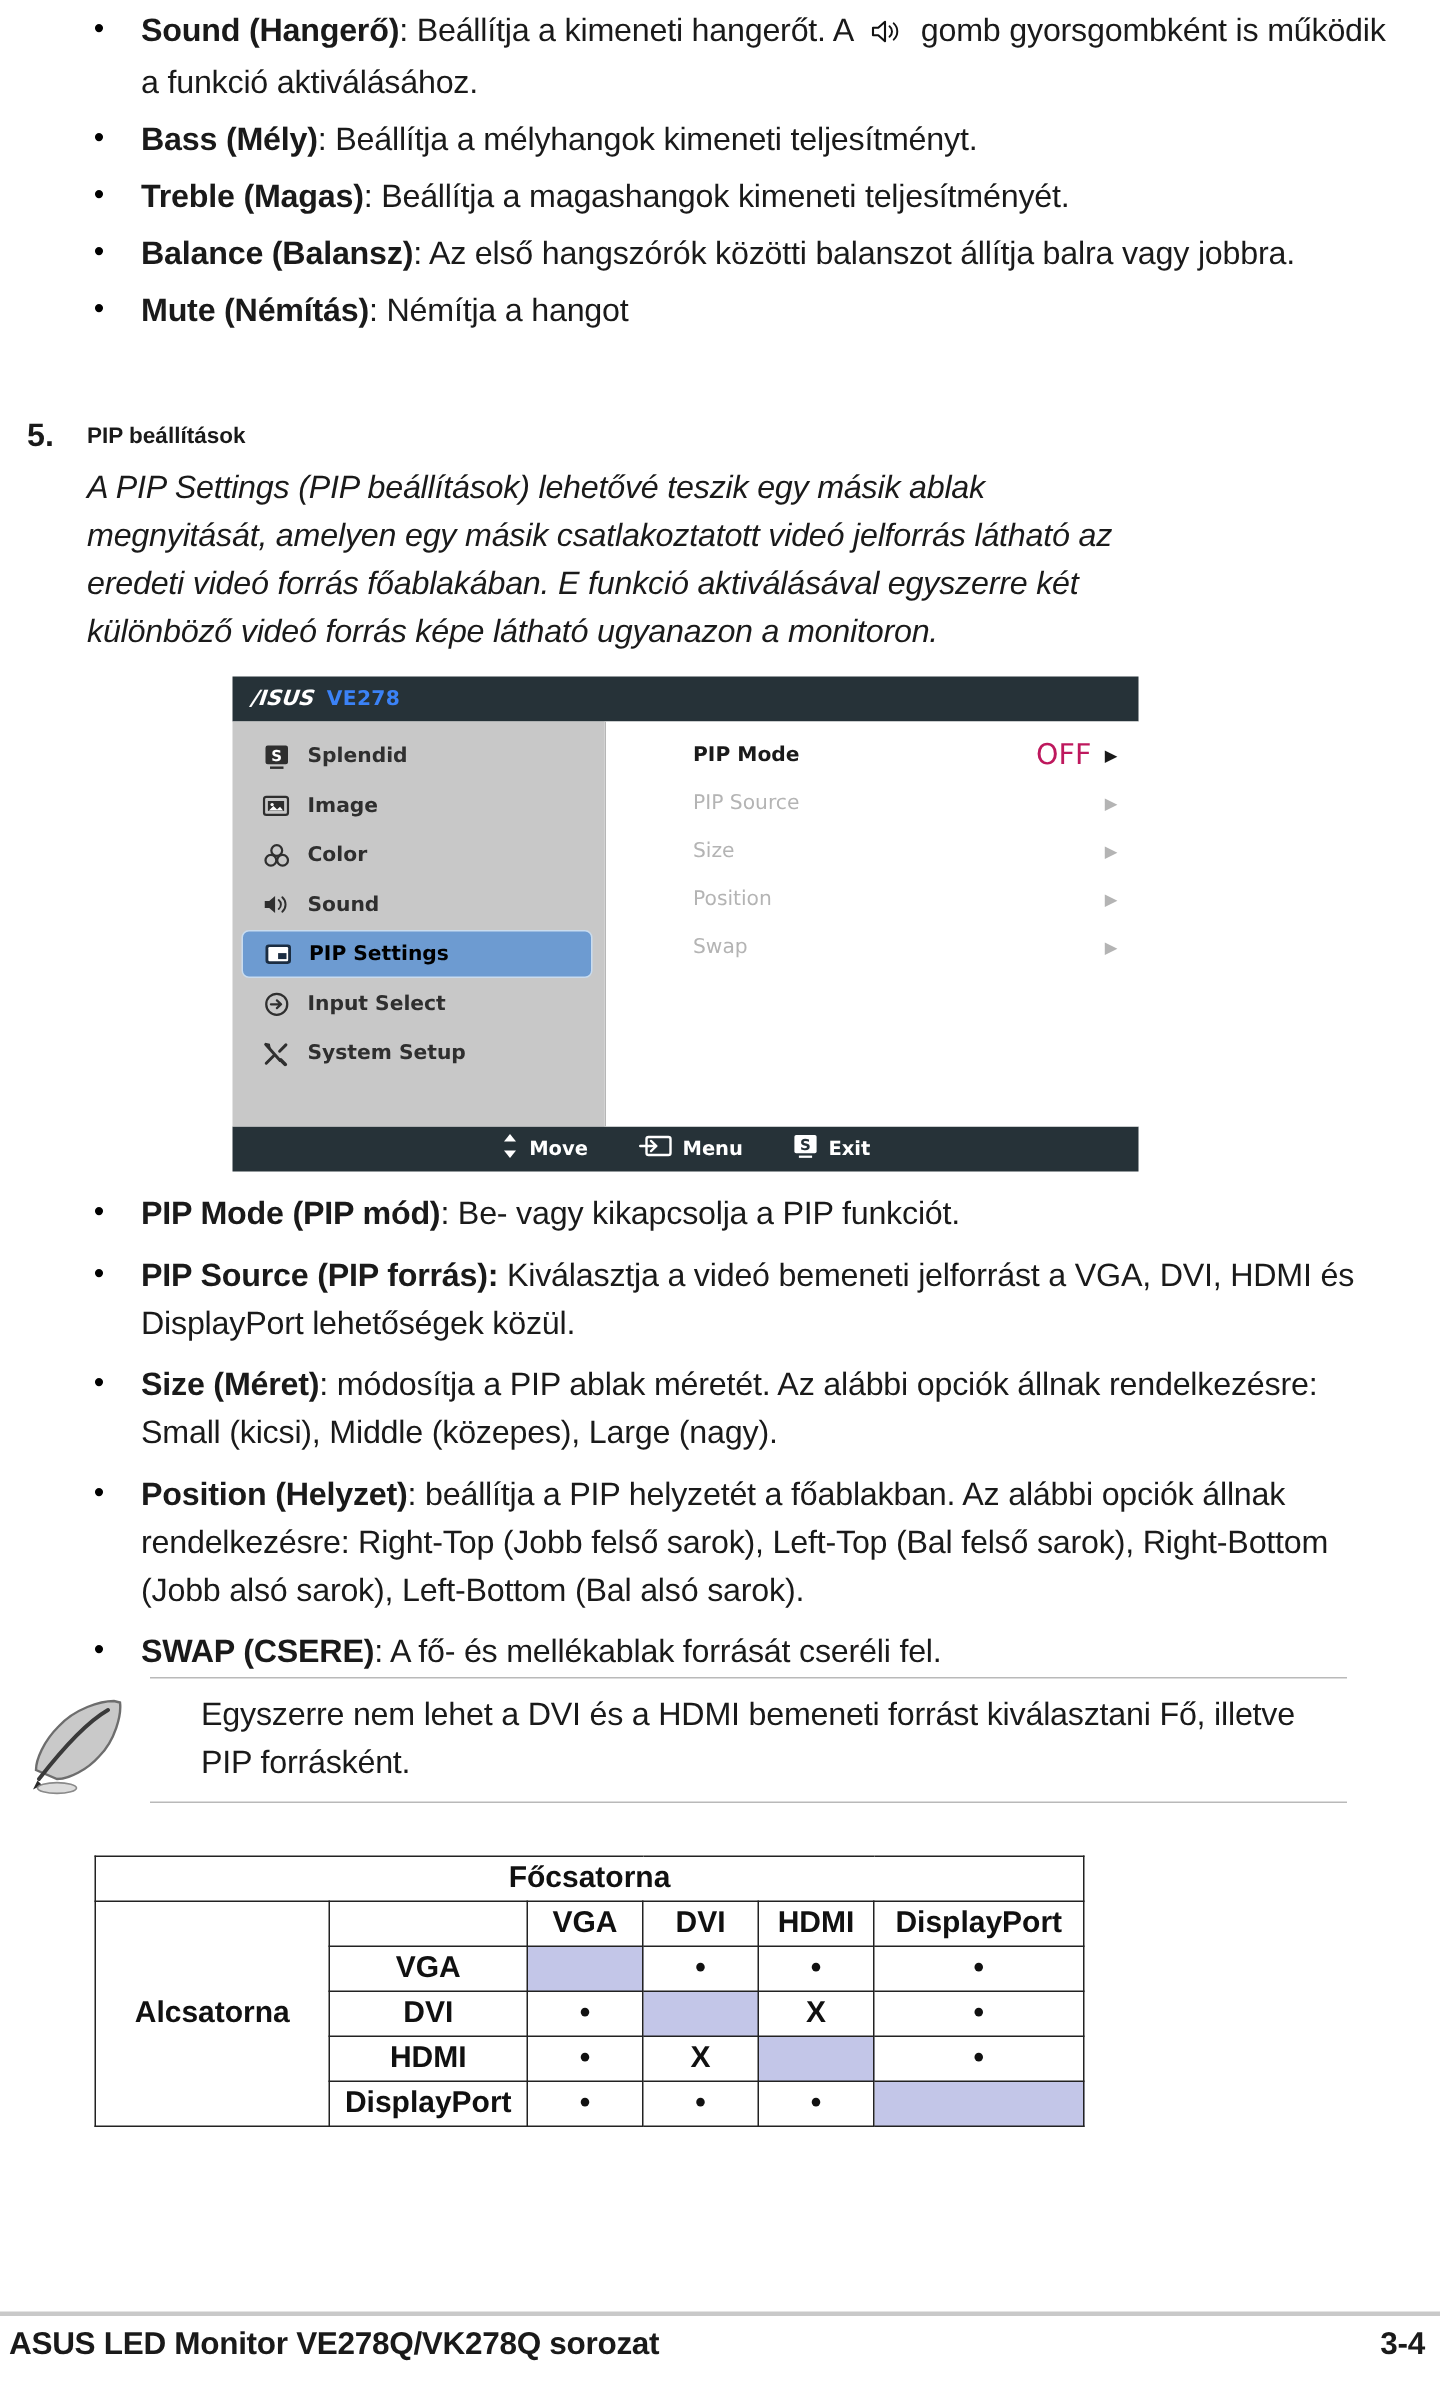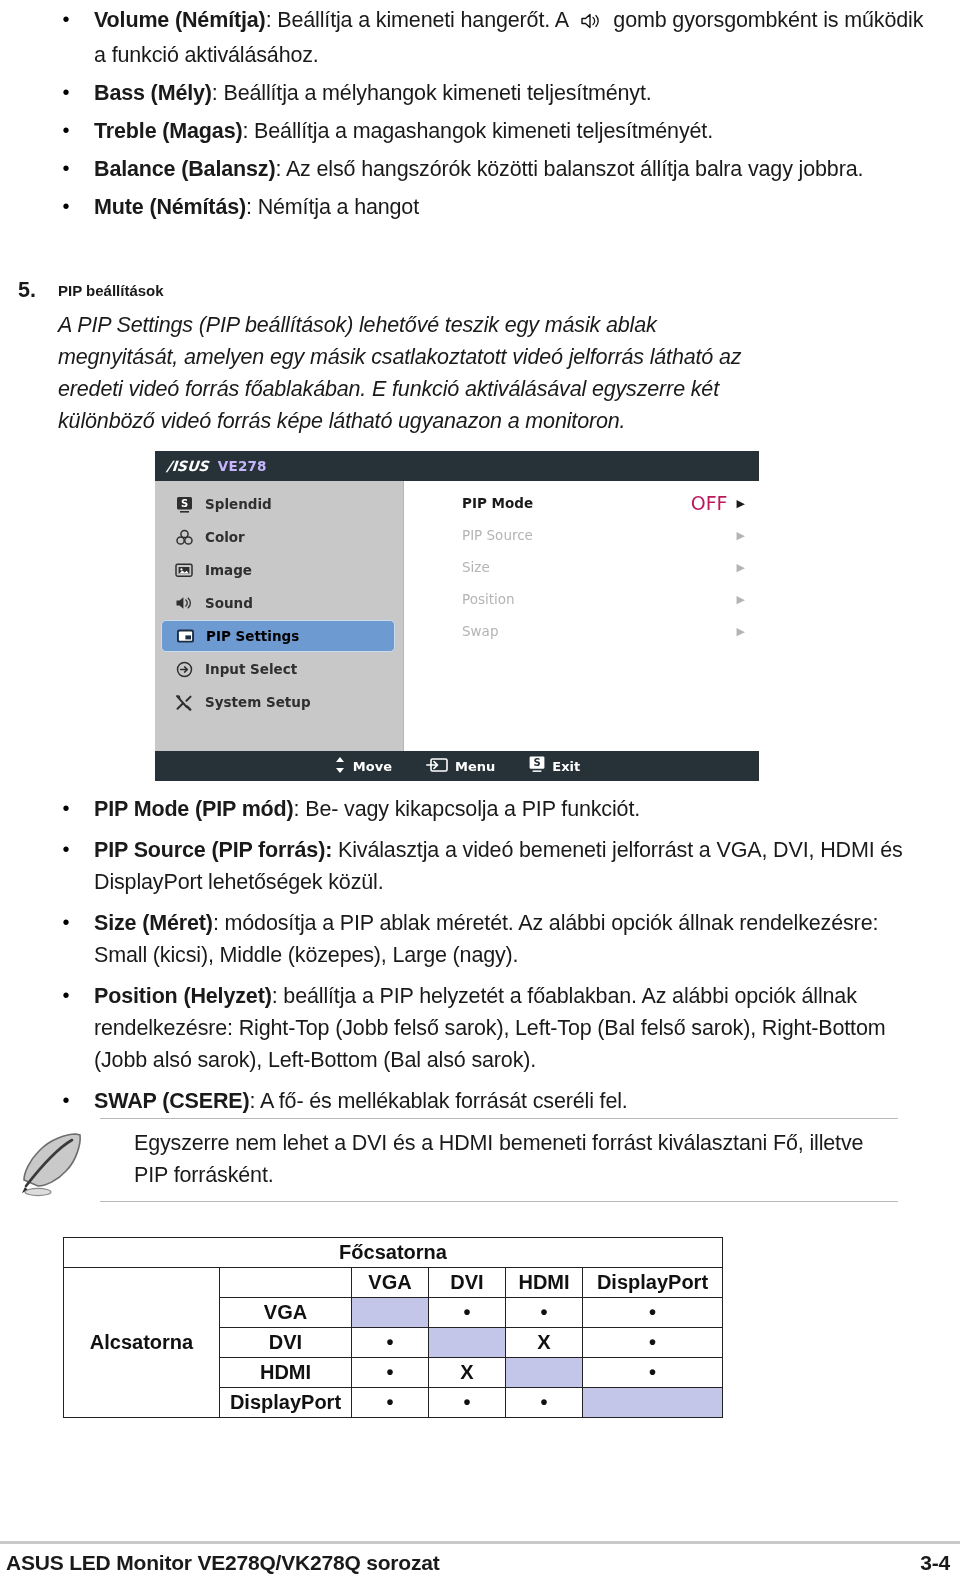--- a/index.html
+++ b/index.html
@@ -103,21 +103,21 @@
     font-weight: bold;
     font-style: italic;
     color: #ffffff;
     letter-spacing: 0px;
     transform: skewX(-8deg);
     margin-right: 8px;
   }
   #osd-model {
     font-size: 13.5px;
     font-weight: bold;
-    color: #c4b5fd;
+    color: #3b82f6;
     letter-spacing: 0.2px;
   }
   #osd-body {
     display: flex;
     height: 270px;
   }
   #osd-left {
     width: 248px;
     background: #c8c8c8;
     padding-top: 6px;
@@ -290,21 +290,21 @@
   #footer-right { padding-right: 10px; }
 </style>
 </head>
 <body>
 
 <div id="top-section">
   <ul class="bullet-list">
 
     <li class="bullet-row">
       <span class="bullet-dot">•</span>
-      <span class="bullet-body"><b>Volume (Némítja)</b><span>: Beállítja a kimeneti hangerőt. A </span><span class="spk-icon"><svg width="22" height="18" viewBox="0 0 22 18">
+      <span class="bullet-body"><b>Sound (Hangerő)</b><span>: Beállítja a kimeneti hangerőt. A </span><span class="spk-icon"><svg width="22" height="18" viewBox="0 0 22 18">
               <path d="M2 6.5h3.5L10 2.5v13L5.5 11.5H2z" fill="none" stroke="#111" stroke-width="1.4" stroke-linejoin="round"></path>
               <path d="M13 5.5a4.5 4.5 0 0 1 0 7" fill="none" stroke="#111" stroke-width="1.3" stroke-linecap="round"></path>
               <path d="M15.8 3.6a7.3 7.3 0 0 1 0 10.8" fill="none" stroke="#111" stroke-width="1.3" stroke-linecap="round"></path>
             </svg></span><span> gomb gyorsgombként is működik a funkció aktiválásához.</span></span>
     </li>
 
     <li class="bullet-row">
       <span class="bullet-dot">•</span>
       <span class="bullet-body"><b>Bass (Mély)</b><span>: Beállítja a mélyhangok kimeneti teljesítményt.</span></span>
     </li>
@@ -352,39 +352,39 @@
               <rect x="1" y="1" width="15" height="12.5" rx="1.5" fill="#2f2f2f"></rect>
               <text x="8.5" y="11" font-family="DejaVu Sans" font-size="10" font-weight="bold" fill="#fff" text-anchor="middle">S</text>
               <rect x="4" y="15" width="9" height="1.6" fill="#2f2f2f"></rect>
             </svg>
         </span>
         <span class="osd-item-label">Splendid</span>
       </div>
 
       <div class="osd-item">
         <span class="osd-item-icon">
-          <svg width="17" height="17" viewBox="0 0 17 17">
-              <circle cx="8.5" cy="5" r="3.6" fill="none" stroke="#2f2f2f" stroke-width="1.5"></circle>
-              <circle cx="4.6" cy="11.5" r="3.6" fill="none" stroke="#2f2f2f" stroke-width="1.5"></circle>
-              <circle cx="12.4" cy="11.5" r="3.6" fill="none" stroke="#2f2f2f" stroke-width="1.5"></circle>
-            </svg>
-        </span>
-        <span class="osd-item-label">Color</span>
-      </div>
-
-      <div class="osd-item">
-        <span class="osd-item-icon">
           <svg width="18" height="16" viewBox="0 0 18 16">
               <rect x="1" y="2.2" width="16" height="12" rx="1.6" fill="none" stroke="#2f2f2f" stroke-width="1.5"></rect>
               <rect x="3.6" y="5" width="10.8" height="6.6" fill="#2f2f2f"></rect>
               <circle cx="6.4" cy="7.4" r="1.1" fill="#fff"></circle>
               <path d="M4.3 11.4l3-3 2.4 2.2 2-1.8 2 2.6z" fill="#fff"></path>
             </svg>
         </span>
         <span class="osd-item-label">Image</span>
+      </div>
+
+      <div class="osd-item">
+        <span class="osd-item-icon">
+          <svg width="17" height="17" viewBox="0 0 17 17">
+              <circle cx="8.5" cy="5" r="3.6" fill="none" stroke="#2f2f2f" stroke-width="1.5"></circle>
+              <circle cx="4.6" cy="11.5" r="3.6" fill="none" stroke="#2f2f2f" stroke-width="1.5"></circle>
+              <circle cx="12.4" cy="11.5" r="3.6" fill="none" stroke="#2f2f2f" stroke-width="1.5"></circle>
+            </svg>
+        </span>
+        <span class="osd-item-label">Color</span>
       </div>
 
       <div class="osd-item">
         <span class="osd-item-icon">
           <svg width="19" height="16" viewBox="0 0 19 16">
               <path d="M1.5 5.6h3L8.4 2.3v11.4L4.5 10.4h-3z" fill="#2f2f2f"></path>
               <path d="M10.8 5a3.8 3.8 0 0 1 0 6" fill="none" stroke="#2f2f2f" stroke-width="1.3" stroke-linecap="round"></path>
               <path d="M13.2 3.2a6.4 6.4 0 0 1 0 9.6" fill="none" stroke="#2f2f2f" stroke-width="1.3" stroke-linecap="round"></path>
             </svg>
         </span>

